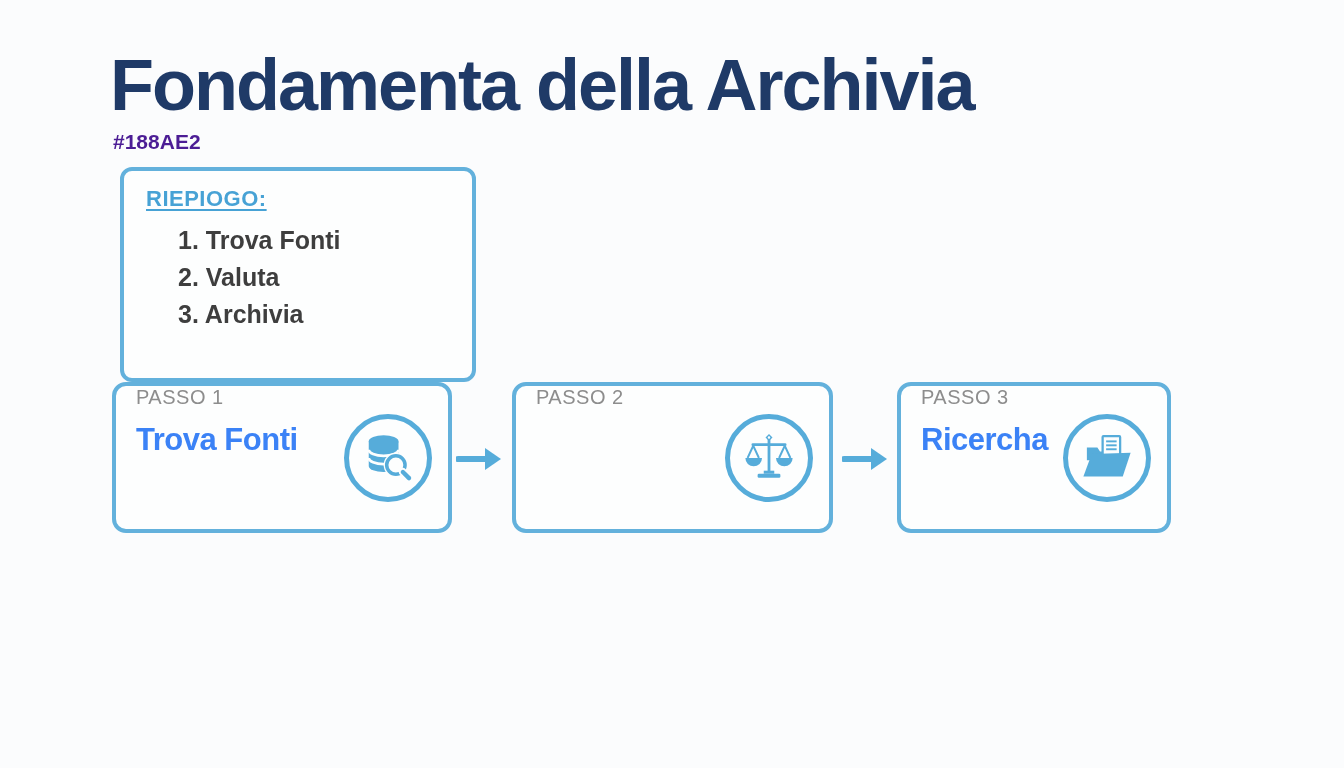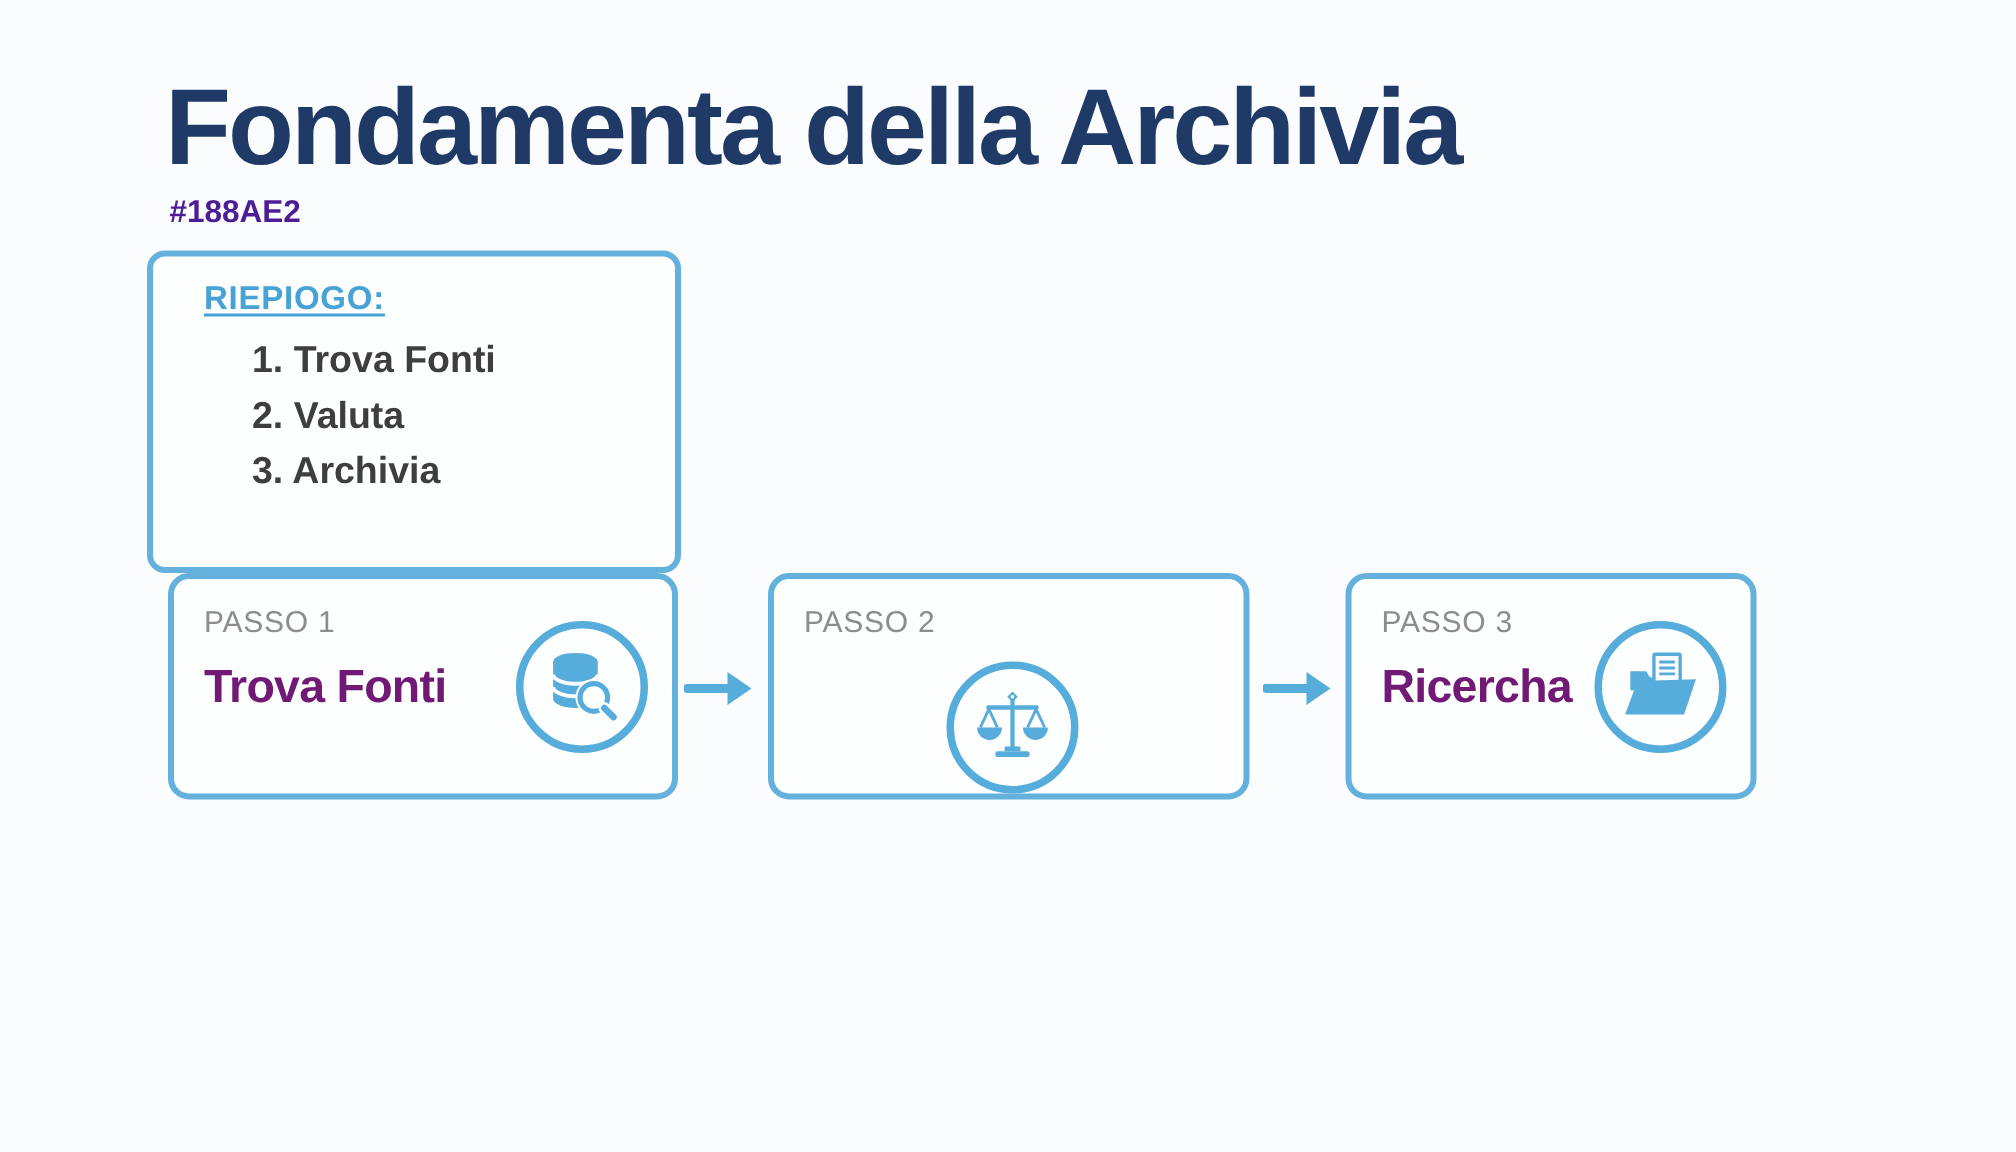--- a/index.html
+++ b/index.html
@@ -20,25 +20,25 @@
     white-space: nowrap;
   }
   .subtitle {
     position: absolute; left: 113px; top: 130px;
     font-size: 21px; font-weight: 700;
     color: #4c1d95; letter-spacing: 0px;
   }
 
   
   .summary-box {
-    position: absolute; left: 98px; top: 167px;
+    position: absolute; left: 120px; top: 167px;
     width: 356px; height: 215px;
     border: 4px solid #63b1dc; border-radius: 12px;
     background: #fdfefe;
-    padding: 15px 34px;
+    padding: 15px 22px;
   }
   .summary-heading {
     font-size: 22px; font-weight: 700;
     color: #47a2d5; text-decoration: underline;
     text-underline-offset: 3px;
     letter-spacing: 0.5px;
     margin-bottom: 10px;
   }
   .summary-list { list-style: none; margin-left: 32px; }
   .summary-list li {
@@ -48,35 +48,35 @@
 
   
   .step-box {
     position: absolute; top: 382px; height: 151px;
     border: 4px solid #63b1dc; border-radius: 14px;
     background: #fdfefe;
     display: flex; align-items: stretch;
     padding: 0 16px 0 20px;
   }
   .step-1 { left: 112px; width: 340px; }
-  .step-2 { left: 512px; width: 321px; flex-direction: column; }
+  .step-2 { left: 512px; width: 321px; }
   .step-3 { left: 897px; width: 274px; }
 
   .step-text {
     flex: 1; display: flex; flex-direction: column;
-    padding-top: 18px; min-width: 0;
+    min-width: 0;
   }
   .step-label {
     font-size: 20px; font-weight: 400;
     color: #8d8d8d; letter-spacing: 0.5px;
   }
   .step-title {
     margin-top: 13px;
     font-size: 31px; font-weight: 700;
-    color: #701a75; letter-spacing: -0.5px;
+    color: #3b82f6; letter-spacing: -0.5px;
     white-space: nowrap;
   }
   .step-2 .step-title { text-align: center; padding-right: 12px; }
 
   .icon-circle {
     align-self: center; flex: none;
     width: 88px; height: 88px;
     border: 5px solid #56acda; border-radius: 50%;
     display: flex; align-items: center; justify-content: center;
     background: #fdfefe;

